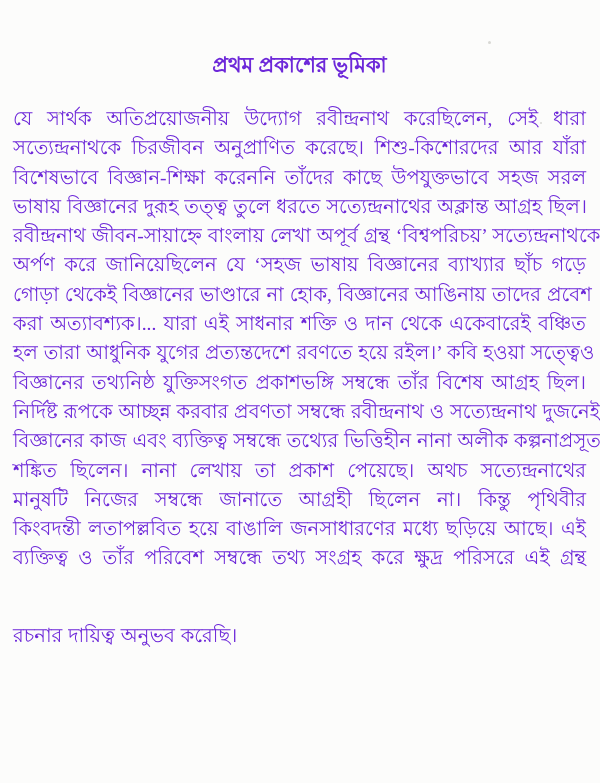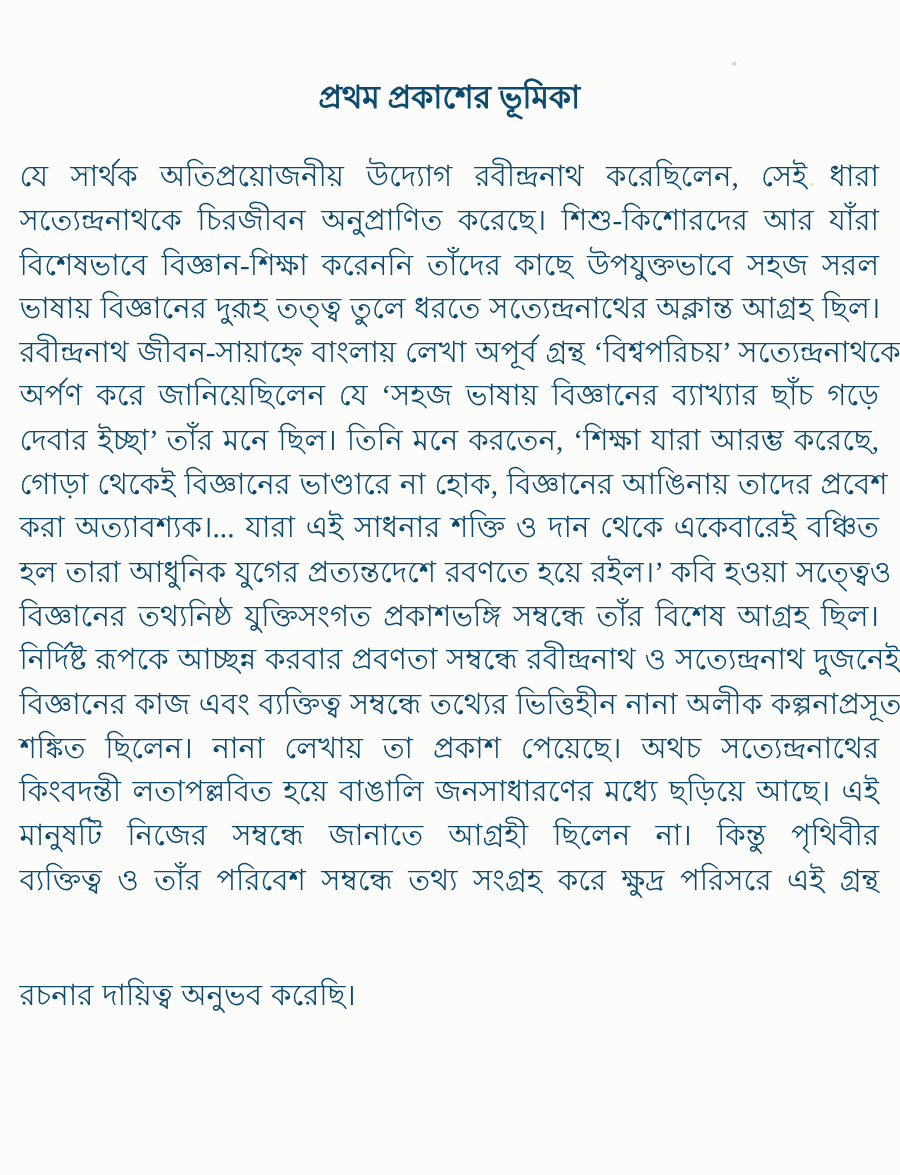--- a/index.html
+++ b/index.html
@@ -6,21 +6,21 @@
     margin: 0;
     padding: 0;
     background: #fcfcfb;
   }
   .page {
     position: relative;
     width: 600px;
     height: 783px;
     box-sizing: border-box;
     background: #fcfcfb;
-    color: #0c4a6e;
+    color: #6d28d9;
     font-family: "Liberation Serif", "DejaVu Serif", serif;
     padding: 50px 14px 0 13px;
     overflow: hidden;
   }
   .title {
     text-align: center;
     font-size: 21px;
     line-height: 30px;
     font-weight: 600;
     margin: 0 0 24px 0;
@@ -59,30 +59,29 @@
 <div class="page">
   <h1 class="title">প্রথম প্রকাশের ভূমিকা</h1>
 
   <div class="body-text">
     <div class="line">যে সার্থক অতিপ্রয়োজনীয় উদ্যোগ রবীন্দ্রনাথ করেছিলেন, সেই ধারা</div>
     <div class="line">সত্যেন্দ্রনাথকে চিরজীবন অনুপ্রাণিত করেছে। শিশু-কিশোরদের আর যাঁরা</div>
     <div class="line">বিশেষভাবে বিজ্ঞান-শিক্ষা করেননি তাঁদের কাছে উপযুক্তভাবে সহজ সরল</div>
     <div class="line">ভাষায় বিজ্ঞানের দুরূহ তত্ত্ব তুলে ধরতে সত্যেন্দ্রনাথের অক্লান্ত আগ্রহ ছিল।</div>
     <div class="line">রবীন্দ্রনাথ জীবন-সায়াহ্নে বাংলায় লেখা অপূর্ব গ্রন্থ ‘বিশ্বপরিচয়’ সত্যেন্দ্রনাথকে</div>
     <div class="line">অর্পণ করে জানিয়েছিলেন যে ‘সহজ ভাষায় বিজ্ঞানের ব্যাখ্যার ছাঁচ গড়ে</div>
-    <div class="line">দেবার ইচ্ছা’ তাঁর মনে ছিল। তিনি মনে করতেন, ‘শিক্ষা যারা আরম্ভ করেছে,</div>
     <div class="line">গোড়া থেকেই বিজ্ঞানের ভাণ্ডারে না হোক, বিজ্ঞানের আঙিনায় তাদের প্রবেশ</div>
     <div class="line">করা অত্যাবশ্যক।... যারা এই সাধনার শক্তি ও দান থেকে একেবারেই বঞ্চিত</div>
     <div class="line">হল তারা আধুনিক যুগের প্রত্যন্তদেশে রবণতে হয়ে রইল।’ কবি হওয়া সত্ত্বেও</div>
     <div class="line">বিজ্ঞানের তথ্যনিষ্ঠ যুক্তিসংগত প্রকাশভঙ্গি সম্বন্ধে তাঁর বিশেষ আগ্রহ ছিল।</div>
     <div class="line">নির্দিষ্ট রূপকে আচ্ছন্ন করবার প্রবণতা সম্বন্ধে রবীন্দ্রনাথ ও সত্যেন্দ্রনাথ দুজনেই</div>
     <div class="line">বিজ্ঞানের কাজ এবং ব্যক্তিত্ব সম্বন্ধে তথ্যের ভিত্তিহীন নানা অলীক কল্পনাপ্রসূত</div>
     <div class="line">শঙ্কিত ছিলেন। নানা লেখায় তা প্রকাশ পেয়েছে। অথচ সত্যেন্দ্রনাথের</div>
+    <div class="line">মানুষটি নিজের সম্বন্ধে জানাতে আগ্রহী ছিলেন না। কিন্তু পৃথিবীর</div>
     <div class="line">কিংবদন্তী লতাপল্লবিত হয়ে বাঙালি জনসাধারণের মধ্যে ছড়িয়ে আছে। এই</div>
-    <div class="line">মানুষটি নিজের সম্বন্ধে জানাতে আগ্রহী ছিলেন না। কিন্তু পৃথিবীর</div>
     <div class="line">ব্যক্তিত্ব ও তাঁর পরিবেশ সম্বন্ধে তথ্য সংগ্রহ করে ক্ষুদ্র পরিসরে এই গ্রন্থ</div>
     <div class="line last">রচনার দায়িত্ব অনুভব করেছি।</div>
   </div>
 
   <div class="speck" style="left:57px; top:112px;"></div>
   <div class="speck" style="left:488px; top:41px;"></div>
   <div class="speck" style="left:540px; top:122px; width:2px; height:2px;"></div>
 </div>
 
 </body></html>

